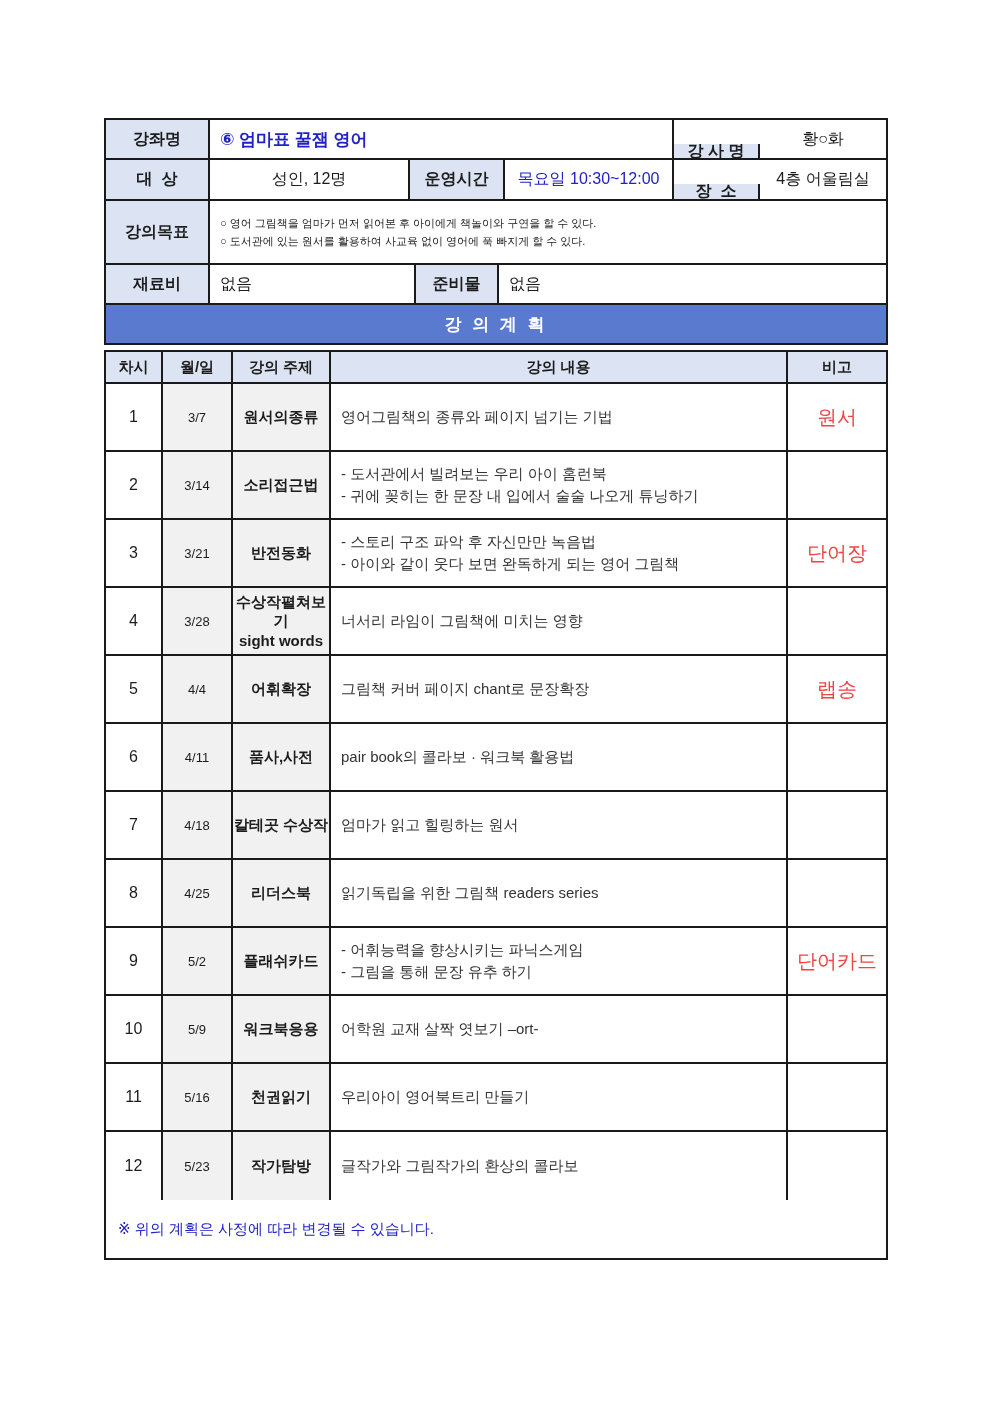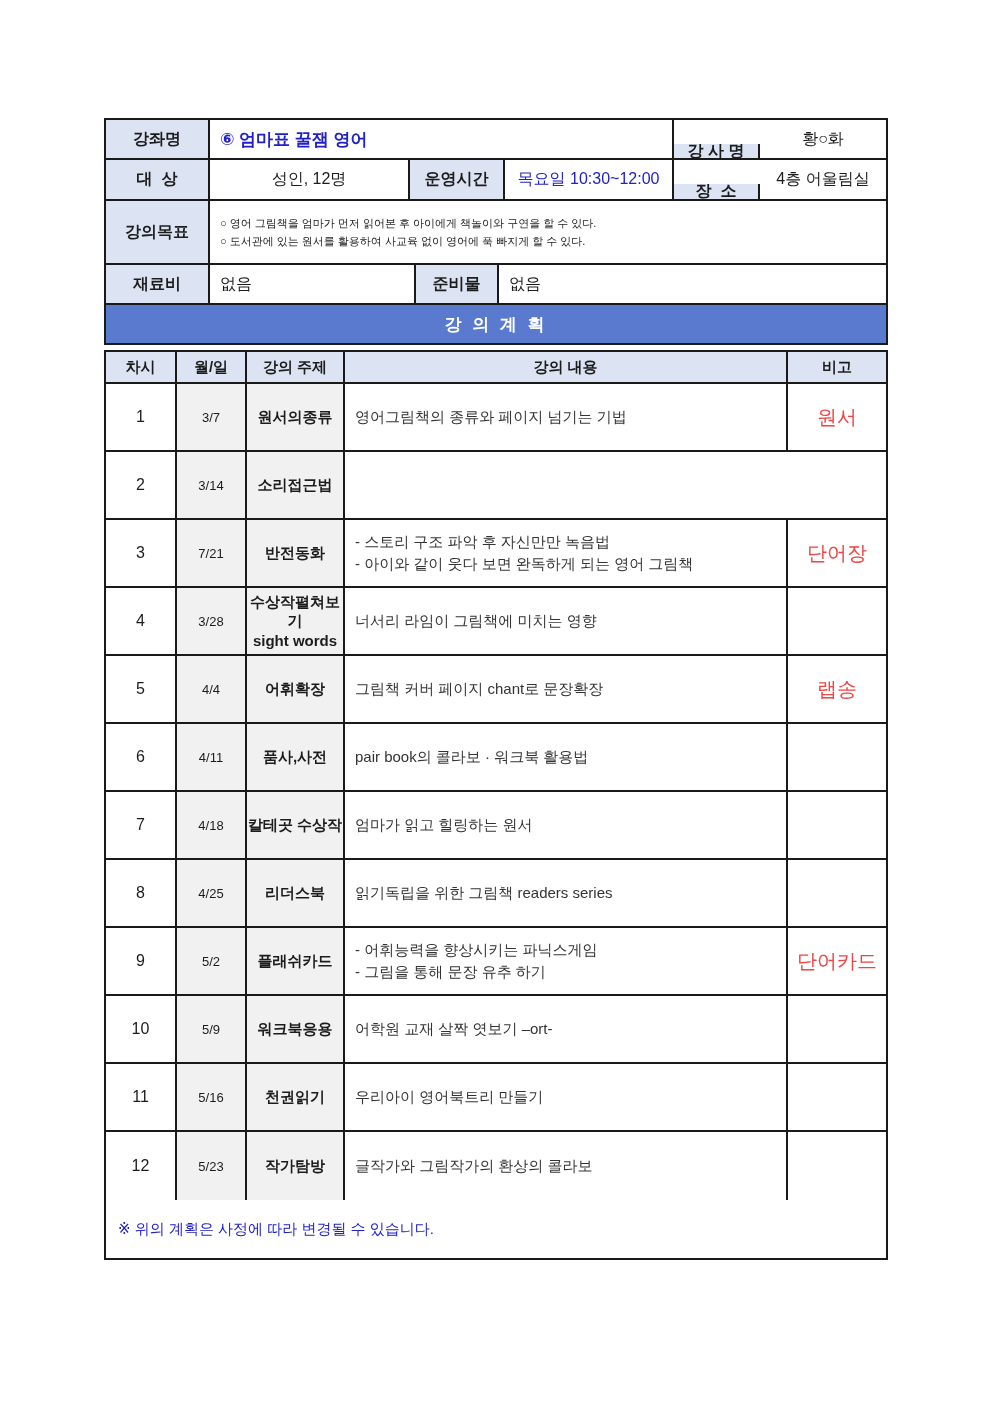--- a/index.html
+++ b/index.html
@@ -53,21 +53,21 @@
     background:var(--shade);white-space:pre-line;line-height:1.3;
   }
   .srow .c-content{
     justify-content:flex-start;padding-left:10px;padding-right:12px;
     font-size:15px;color:#333;white-space:pre-line;line-height:1.5;
   }
   .srow .c-note{justify-content:center;font-size:20px;color:#ef4444;}
   .frow{height:58px;}
   .frow .c{padding-left:12px;}
   .footnote{font-size:15px;color:var(--accent);}
-  .w57{width:71px;}.w70{width:70px;}.w83{width:83px;}.w86{width:86px;margin-top:24px;}
+  .w57{width:57px;}.w70{width:70px;}.w83{width:83px;}.w86{width:86px;margin-top:24px;}
   .w92{width:104px;}.w95{width:95px;}.w98{width:98px;}.w121{width:98px;}
   .w126{width:126px;}.w200{width:200px;}.w206{width:206px;}
 </style>
 </head>
 <body>
 
 <div class="doc">
 
   <div class="tbl">
     <div class="tr tr-info">
@@ -115,26 +115,28 @@
     <div class="c c-date fx w70">3/7</div>
     <div class="c c-topic fx w121">원서의종류</div>
     <div class="c c-content grow">영어그림책의 종류와 페이지 넘기는 기법</div>
     <div class="c c-note fx w98">원서</div>
   </div>
 
   <div class="tr srow">
     <div class="c c-no fx w57">2</div>
     <div class="c c-date fx w70">3/14</div>
     <div class="c c-topic fx w121">소리접근법</div>
+    <div class="c c-content grow">- 도서관에서 빌려보는 우리 아이 홈런북
+- 귀에 꽂히는 한 문장 내 입에서 술술 나오게 튜닝하기</div>
     <div class="c c-note fx w98"></div>
   </div>
 
   <div class="tr srow">
     <div class="c c-no fx w57">3</div>
-    <div class="c c-date fx w70">7/21</div>
+    <div class="c c-date fx w70">3/21</div>
     <div class="c c-topic fx w121">반전동화</div>
     <div class="c c-content grow">- 스토리 구조 파악 후 자신만만 녹음법
 - 아이와 같이 웃다 보면 완독하게 되는 영어 그림책</div>
     <div class="c c-note fx w98">단어장</div>
   </div>
 
   <div class="tr srow">
     <div class="c c-no fx w57">4</div>
     <div class="c c-date fx w70">3/28</div>
     <div class="c c-topic fx w121">수상작펼쳐보기

